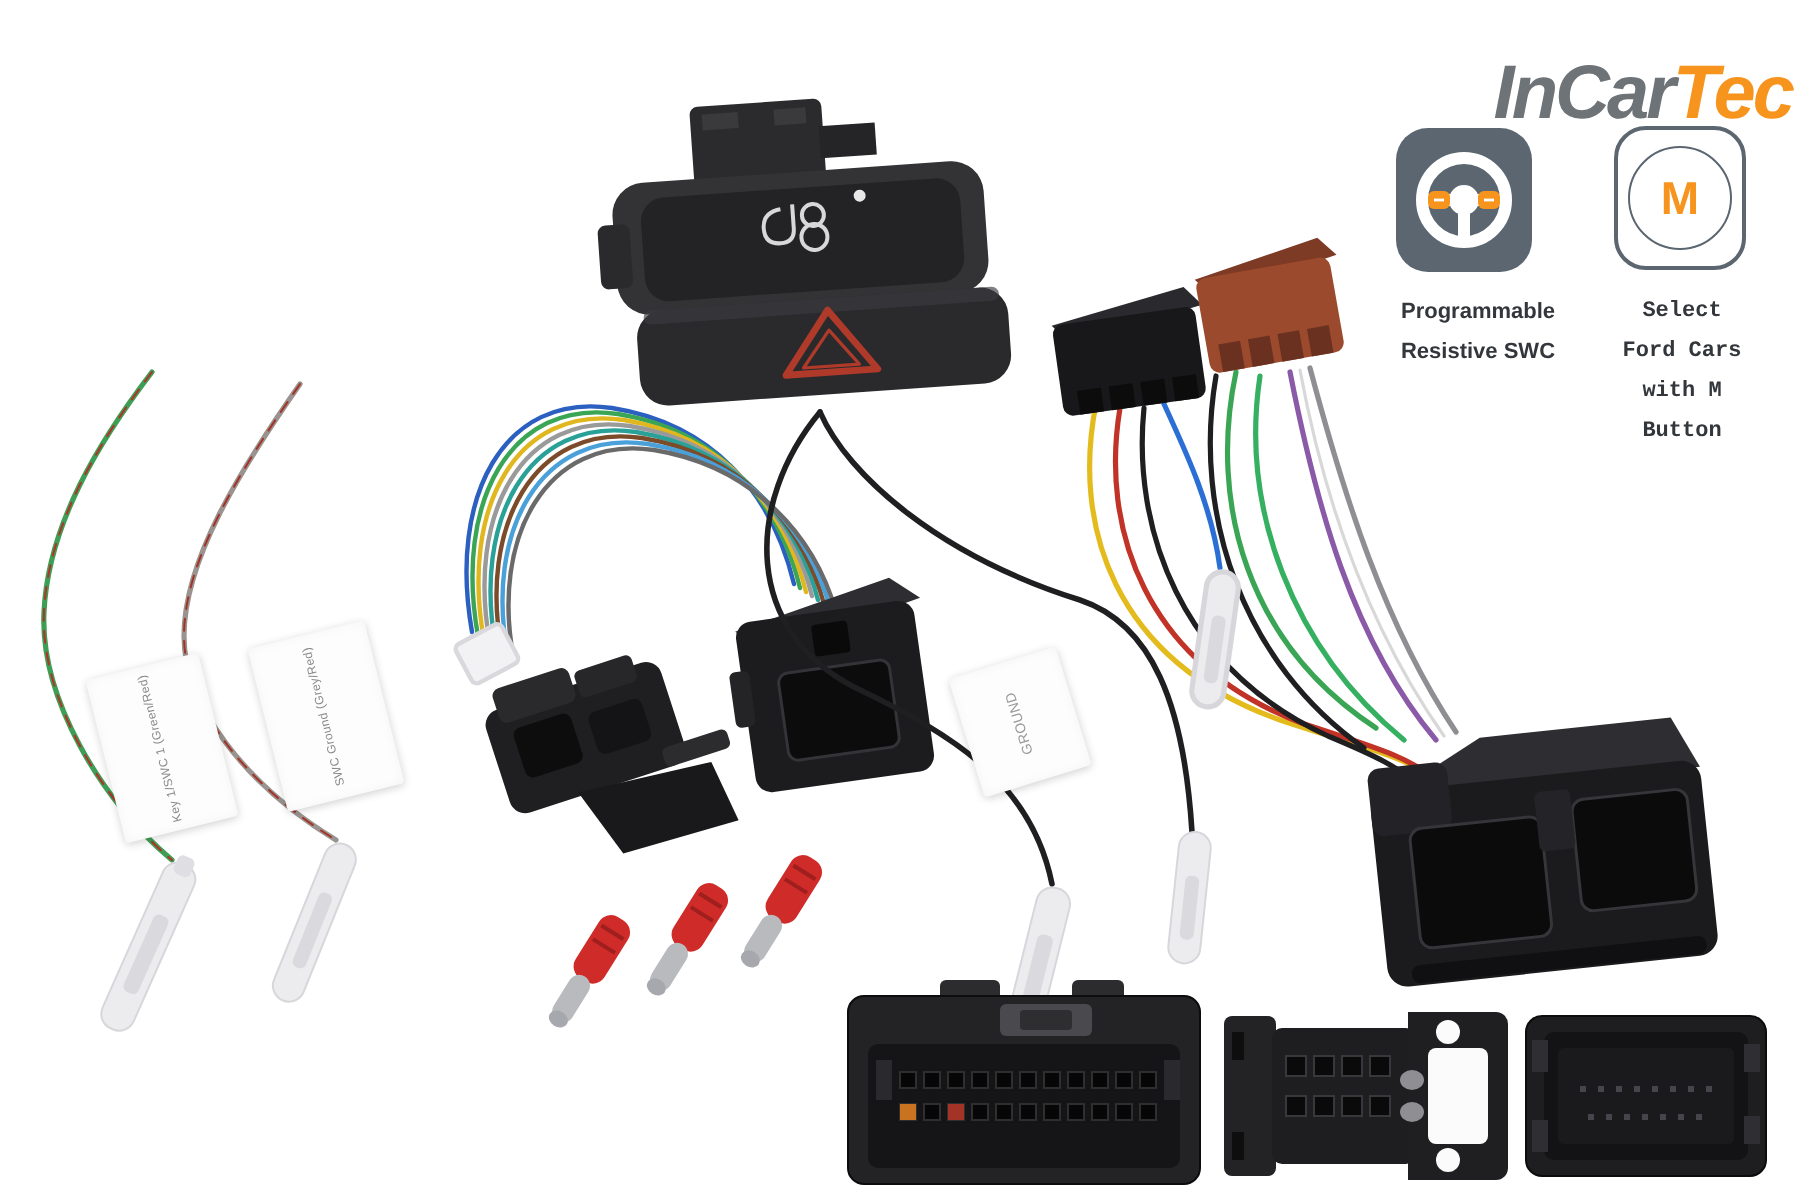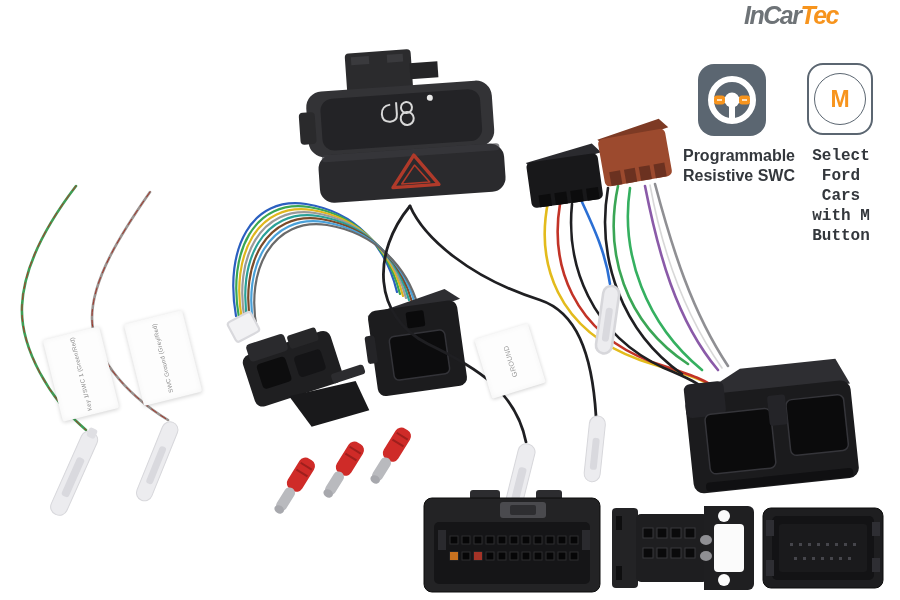--- a/index.html
+++ b/index.html
@@ -1,38 +1,38 @@
 <!DOCTYPE html>
 <html><head>
 <meta charset="utf-8">
 <style>
   html,body{margin:0;padding:0;background:#ffffff;}
   #stage{position:relative;width:900px;height:600px;background:#ffffff;overflow:hidden;
          font-family:"Liberation Sans",sans-serif;}
   #photo-svg{position:absolute;left:0;top:0;}
 
   
-  .logo{position:absolute;left:686px;top:1px;width:210px;text-align:center;
-        font-size:25px;font-weight:800;font-style:italic;letter-spacing:-1.5px;
+  .logo{position:absolute;left:686px;top:26px;width:210px;text-align:right;
+        font-size:38px;font-weight:800;font-style:italic;letter-spacing:-1.5px;
         white-space:nowrap;}
   .logo .gray{color:#6e7377;}
   .logo .orange{color:#f7941d;}
 
   
   .feature-icon{position:absolute;border-radius:16px;}
   .icon-steer{left:698px;top:64px;width:68px;height:72px;background:#5b6671;
               display:flex;align-items:center;justify-content:center;}
   .icon-m{left:807px;top:63px;width:66px;height:72px;background:#fff;
           border:2px solid #5b6671;box-sizing:border-box;
           display:flex;align-items:center;justify-content:center;}
   .icon-m .ring{width:50px;height:50px;border:1.5px solid #5b6671;border-radius:50%;
           display:flex;align-items:center;justify-content:center;}
   .icon-m .mchar{color:#f7941d;font-size:23px;font-weight:800;}
 
-  .caption{position:absolute;color:#33373c;font-weight:700;font-size:16px;
+  .caption{position:absolute;color:#33373c;font-weight:700;font-size:11px;
            line-height:20px;text-align:center;}
   .caption1{left:676px;top:146px;width:126px;}
   .caption2{left:806px;top:146px;width:70px;font-family:Liberation Mono, monospace;}
 
   
   .flag{position:absolute;background:#fdfdfd;border-radius:2px;
         box-shadow:0 1px 4px rgba(0,0,0,0.18), inset 0 0 6px rgba(0,0,0,0.04);
         display:flex;align-items:center;justify-content:center;overflow:hidden;}
   .flag .ftxt{transform:rotate(-90deg);font-size:6px;color:#8a8a8a;white-space:nowrap;
         letter-spacing:0.2px;}

